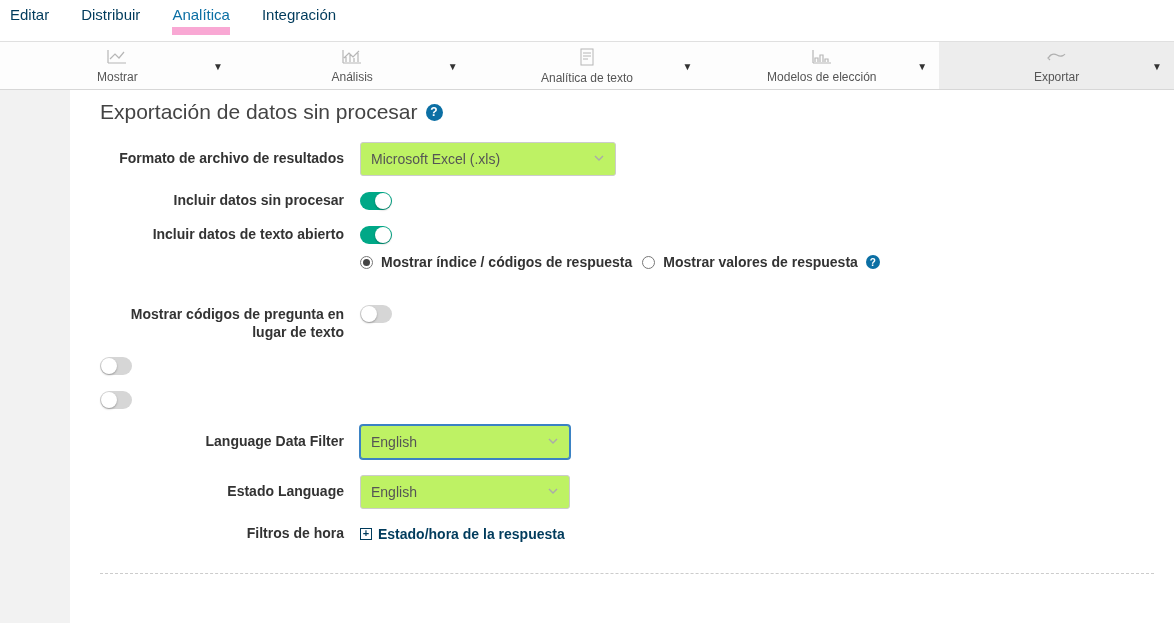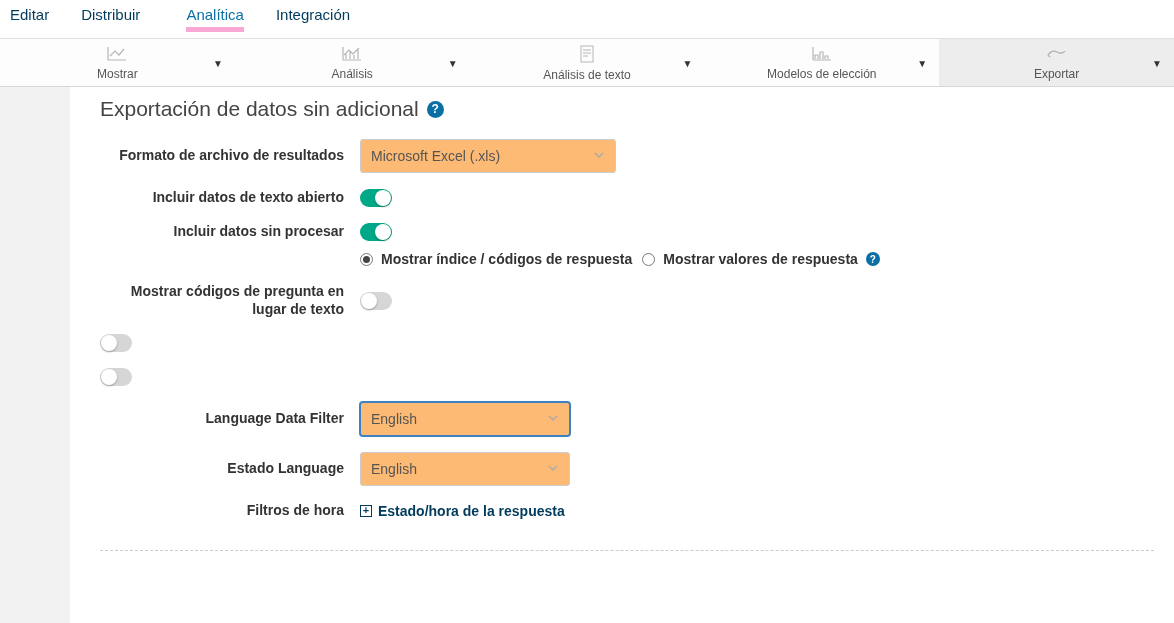--- a/index.html
+++ b/index.html
@@ -21,22 +21,21 @@
     border-bottom: 1px solid #e0e0e0;
   }
   .top-tabs .tab {
     color: #003b5c;
     font-size: 15px;
     cursor: pointer;
     padding-bottom: 4px;
   }
   .top-tabs .tab.active {
     color: #0b6fa4;
-    border-bottom: 5px solid #f9a8d4;
-    margin-left: 14px;
+    border-bottom: 8px solid #f9a8d4;
   }
 
   
   .toolbar {
     display: flex;
     border-bottom: 1px solid #d7d7d7;
     background: #fdfdfd;
   }
   .toolbar .tool {
     flex: 1;
@@ -131,21 +130,21 @@
   .select {
     border: 1px solid #ccc;
     border-radius: 3px;
     height: 34px;
     display: flex;
     align-items: center;
     padding: 0 10px;
     min-width: 200px;
     position: relative;
     cursor: pointer;
-    background: #fdba74;
+    background: #bef264;
     color: #555;
   }
   .select .sel-caret {
     position: absolute;
     right: 10px;
     top: 50%;
     transform: translateY(-50%);
     color: #aaa;
   }
   .select.wide { width: 256px; }
@@ -214,21 +213,21 @@
     font-size: 11px; line-height: 1;
     color: #003b5c;
   }
 
   .divider {
     border-top: 1px dashed #ccc;
     margin-top: 14px;
     margin-bottom: 14px;
   }
 
-  .row.multiline .lbl { align-self: flex-start; }
+  .row.multiline .lbl { align-self: flex-start; margin-top: 20px; }
 </style>
 </head>
 <body>
 
 <div class="top-tabs">
   <div class="tab">Editar</div>
   <div class="tab">Distribuir</div>
   <div class="tab active">Analítica</div>
   <div class="tab">Integración</div>
 </div>
@@ -252,21 +251,21 @@
     <span class="label">Análisis</span>
     <span class="caret">▼</span>
   </div>
   <div class="tool">
     <span>
       <svg width="18" height="18" viewBox="0 0 18 18">
           <rect x="3" y="1" width="12" height="16" stroke="#888" fill="none"></rect>
           <path d="M5 5 H13 M5 8 H13 M5 11 H10" stroke="#888"></path>
         </svg>
     </span>
-    <span class="label">Análisis de texto</span>
+    <span class="label">Analítica de texto</span>
     <span class="caret">▼</span>
   </div>
   <div class="tool">
     <span>
       <svg width="20" height="16" viewBox="0 0 20 16">
           <path d="M1 14 L1 1 M1 14 L19 14 M3 13 L3 9 L6 9 L6 13 M8 13 L8 6 L11 6 L11 13 M13 13 L13 10 L16 10 L16 13" stroke="#888" fill="none" stroke-width="1.2"></path>
         </svg>
     </span>
     <span class="label">Modelos de elección</span>
     <span class="caret">▼</span>
@@ -280,51 +279,51 @@
     <span class="label">Exportar</span>
     <span class="caret">▼</span>
   </div>
 </div>
 
 <div class="main">
   <div class="left-gutter"></div>
 
   <div class="content">
     <div class="page-title">
-      <span>Exportación de datos sin adicional</span>
+      <span>Exportación de datos sin procesar</span>
       <span class="help-circle">?</span>
     </div>
 
     <div class="form">
 
       <div class="row">
         <div class="lbl">Formato de archivo de resultados</div>
         <div class="ctrl">
           <div class="select wide">
             <span>Microsoft Excel (.xls)</span>
             <span class="sel-caret">
               <svg width="12" height="12" viewBox="0 0 12 12">
                   <path d="M2 4 L6 8 L10 4" stroke="#aaa" fill="none" stroke-width="1.4"></path>
                 </svg>
             </span>
           </div>
         </div>
       </div>
 
       <div class="row">
-        <div class="lbl">Incluir datos de texto abierto</div>
+        <div class="lbl">Incluir datos sin procesar</div>
         <div class="ctrl">
           <div class="toggle on">
               <div class="knob"></div>
             </div>
         </div>
       </div>
 
       <div class="row">
-        <div class="lbl">Incluir datos sin procesar</div>
+        <div class="lbl">Incluir datos de texto abierto</div>
         <div class="ctrl">
           <div class="toggle on">
               <div class="knob"></div>
             </div>
         </div>
       </div>
 
       <div class="radio-group">
         <div class="radio-item">
           <span class="radio checked"></span>

